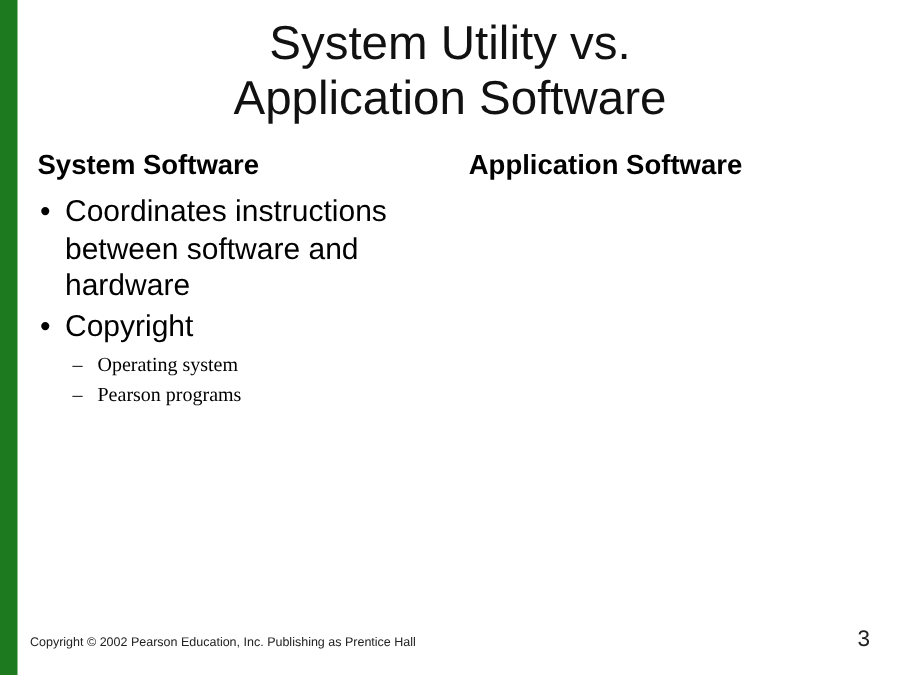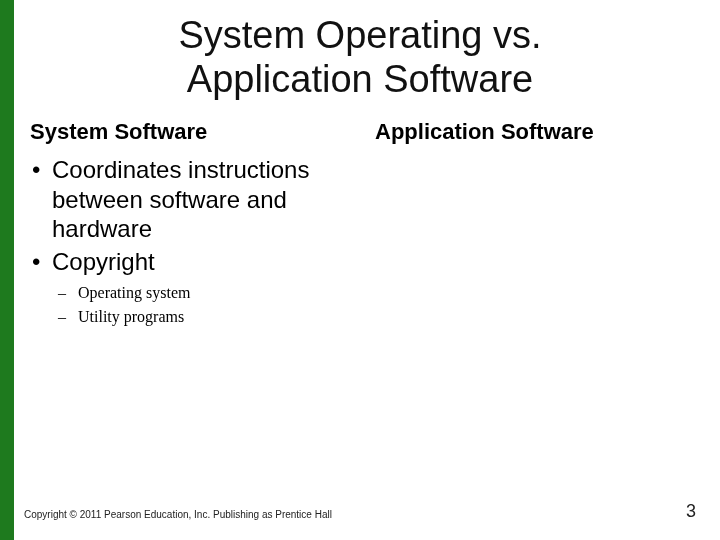--- a/index.html
+++ b/index.html
@@ -84,42 +84,42 @@
     font-size: 18px;
     color: #222;
   }
 </style>
 </head>
 <body>
 
 <div class="accent-bar"></div>
 
 <h1 class="slide-title">
-  <span>System Operating vs.</span><br>
+  <span>System Utility vs.</span><br>
   <span>Application Software</span>
 </h1>
 
 <div class="content">
 
   <div class="column col-left">
     <div class="col-heading">System Software</div>
     <ul class="bullets">
       <li>
         <span>Coordinates instructions between software and hardware</span>
       </li>
       <li>
         <span>Copyright</span>
         <ul class="sub">
           <li>Operating system</li>
-          <li>Utility programs</li>
+          <li>Pearson programs</li>
         </ul>
       </li>
     </ul>
   </div>
 
   <div class="column col-right right-pad">
     <div class="col-heading">Application Software</div>
   </div>
 
 </div>
 
-<div class="footer">Copyright © 2011 Pearson Education, Inc. Publishing as Prentice Hall</div>
+<div class="footer">Copyright © 2002 Pearson Education, Inc. Publishing as Prentice Hall</div>
 <div class="page-number">3</div>
 
 </body></html>

